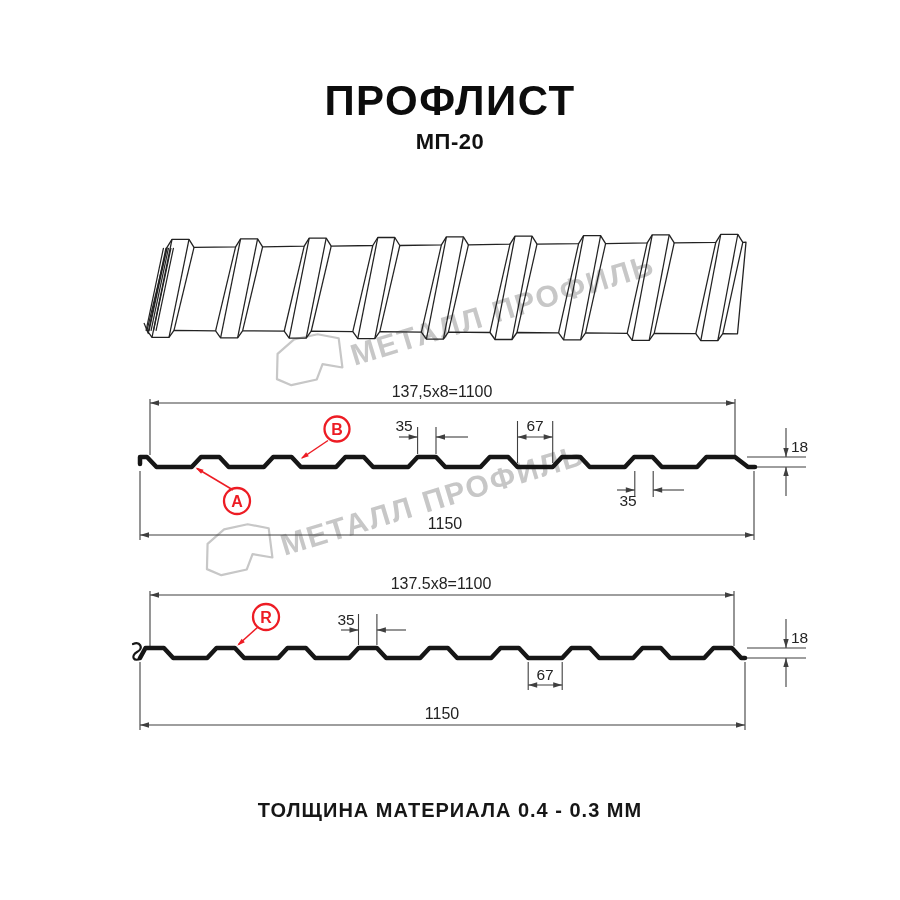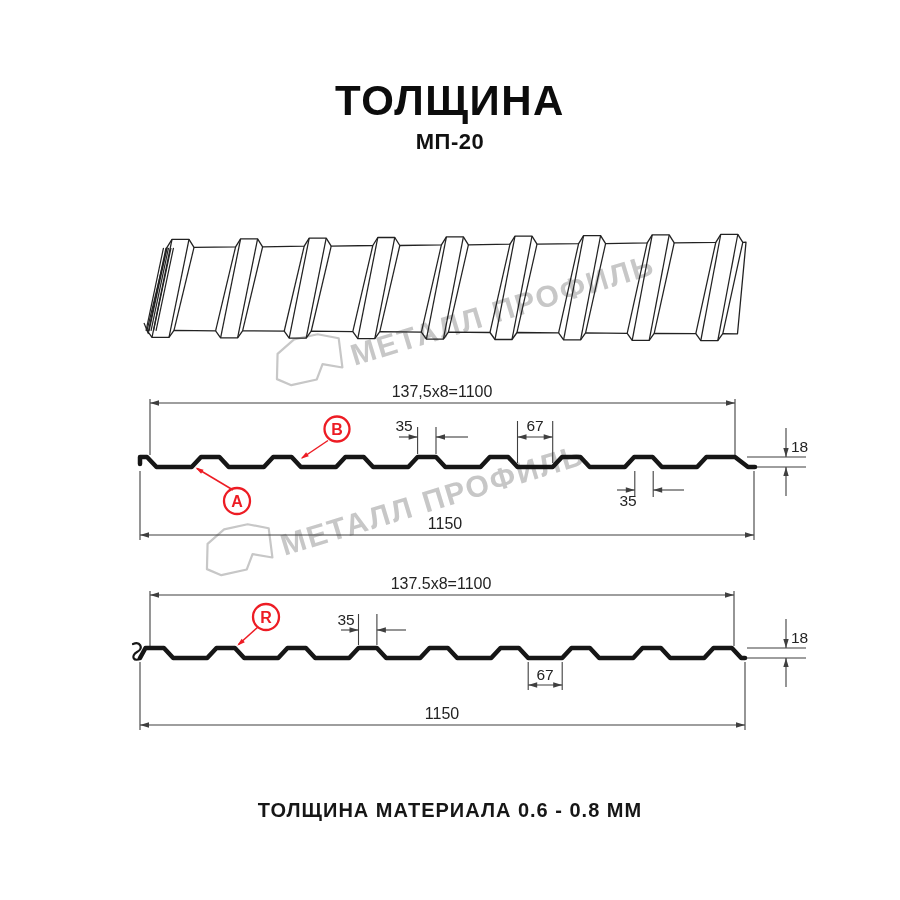--- a/index.html
+++ b/index.html
@@ -17,21 +17,21 @@
   .wmshape{fill:none;stroke:var(--wm,#c7c7c7);stroke-width:2.2;stroke-linejoin:round;}
   .dimt{font-size:15.5px;fill:#232323;}
   .dimtb{font-size:16px;fill:#232323;}
   .redt{font-size:16px;font-weight:600;fill:var(--red,#ed1c24);}
   .redc{fill:none;stroke:var(--red,#ed1c24);stroke-width:2.3;}
 </style>
 </head>
 <body style="background: rgb(255, 255, 255);">
 
 <div class="page">
-  <div class="title">ТОЛЩИНА</div>
+  <div class="title">ПРОФЛИСТ</div>
   <div class="subtitle">МП-20</div>
 
   <svg class="draw" width="900" height="900" viewBox="0 0 900 900">
 
     <g transform="translate(267,346.6) rotate(-17)">
       <polygon class="wmshape" points="0,34 8,10 28,1 52,3 71,13 66,42 48,33 38,46 12,44"></polygon>
       <text class="wmtext" x="78" y="44">МЕТАЛЛ ПРОФИЛЬ</text>
     </g>
     <g transform="translate(197,536.6) rotate(-17)">
       <polygon class="wmshape" points="0,34 8,10 28,1 52,3 71,13 66,42 48,33 38,46 12,44"></polygon>
@@ -176,14 +176,14 @@
       <text class="dimtb" x="441" y="589" text-anchor="middle">137.5x8=1100</text>
       <text class="dimt" x="346" y="625" text-anchor="middle">35</text>
       <text class="dimt" x="545" y="679.5" text-anchor="middle">67</text>
       <text class="dimtb" x="442" y="719" text-anchor="middle">1150</text>
       <text class="dimt" x="791" y="643" text-anchor="start">18</text>
       <circle class="redc" cx="266" cy="617" r="13"></circle>
       <text class="redt" x="266" y="622.5" text-anchor="middle">R</text>
     </g>
   </svg>
 
-  <div class="footer">ТОЛЩИНА МАТЕРИАЛА 0.6 - 0.8 ММ</div>
+  <div class="footer">ТОЛЩИНА МАТЕРИАЛА 0.4 - 0.3 ММ</div>
 </div>
 
 </body></html>

